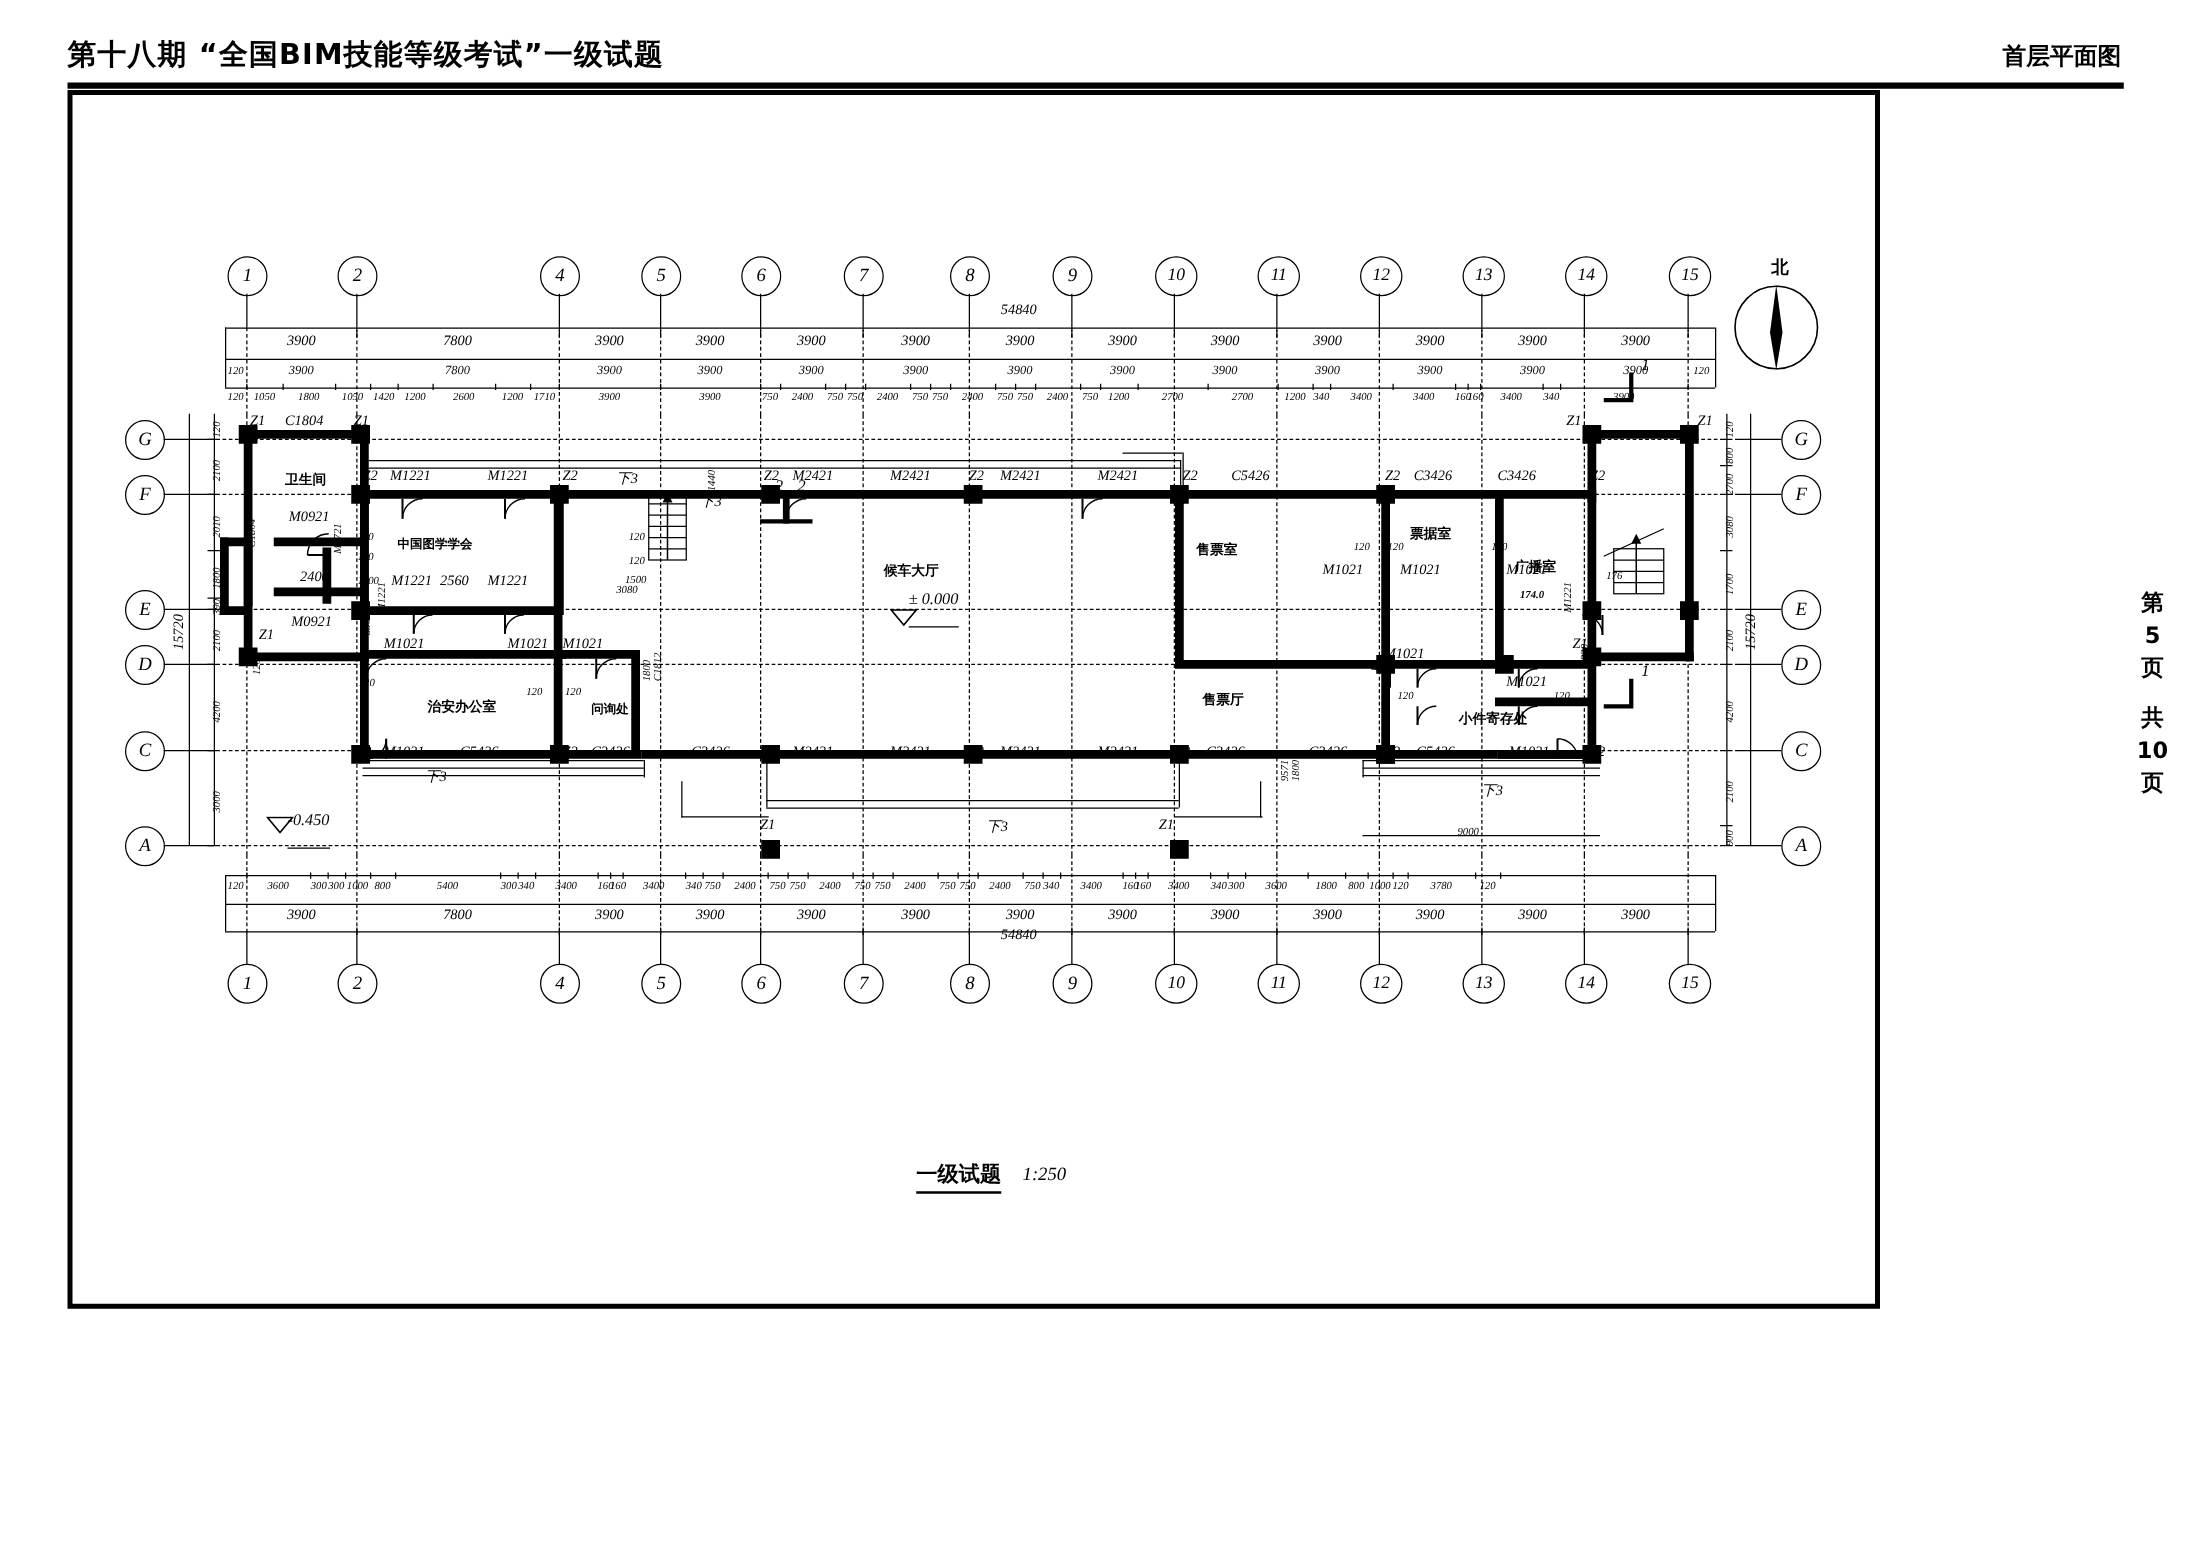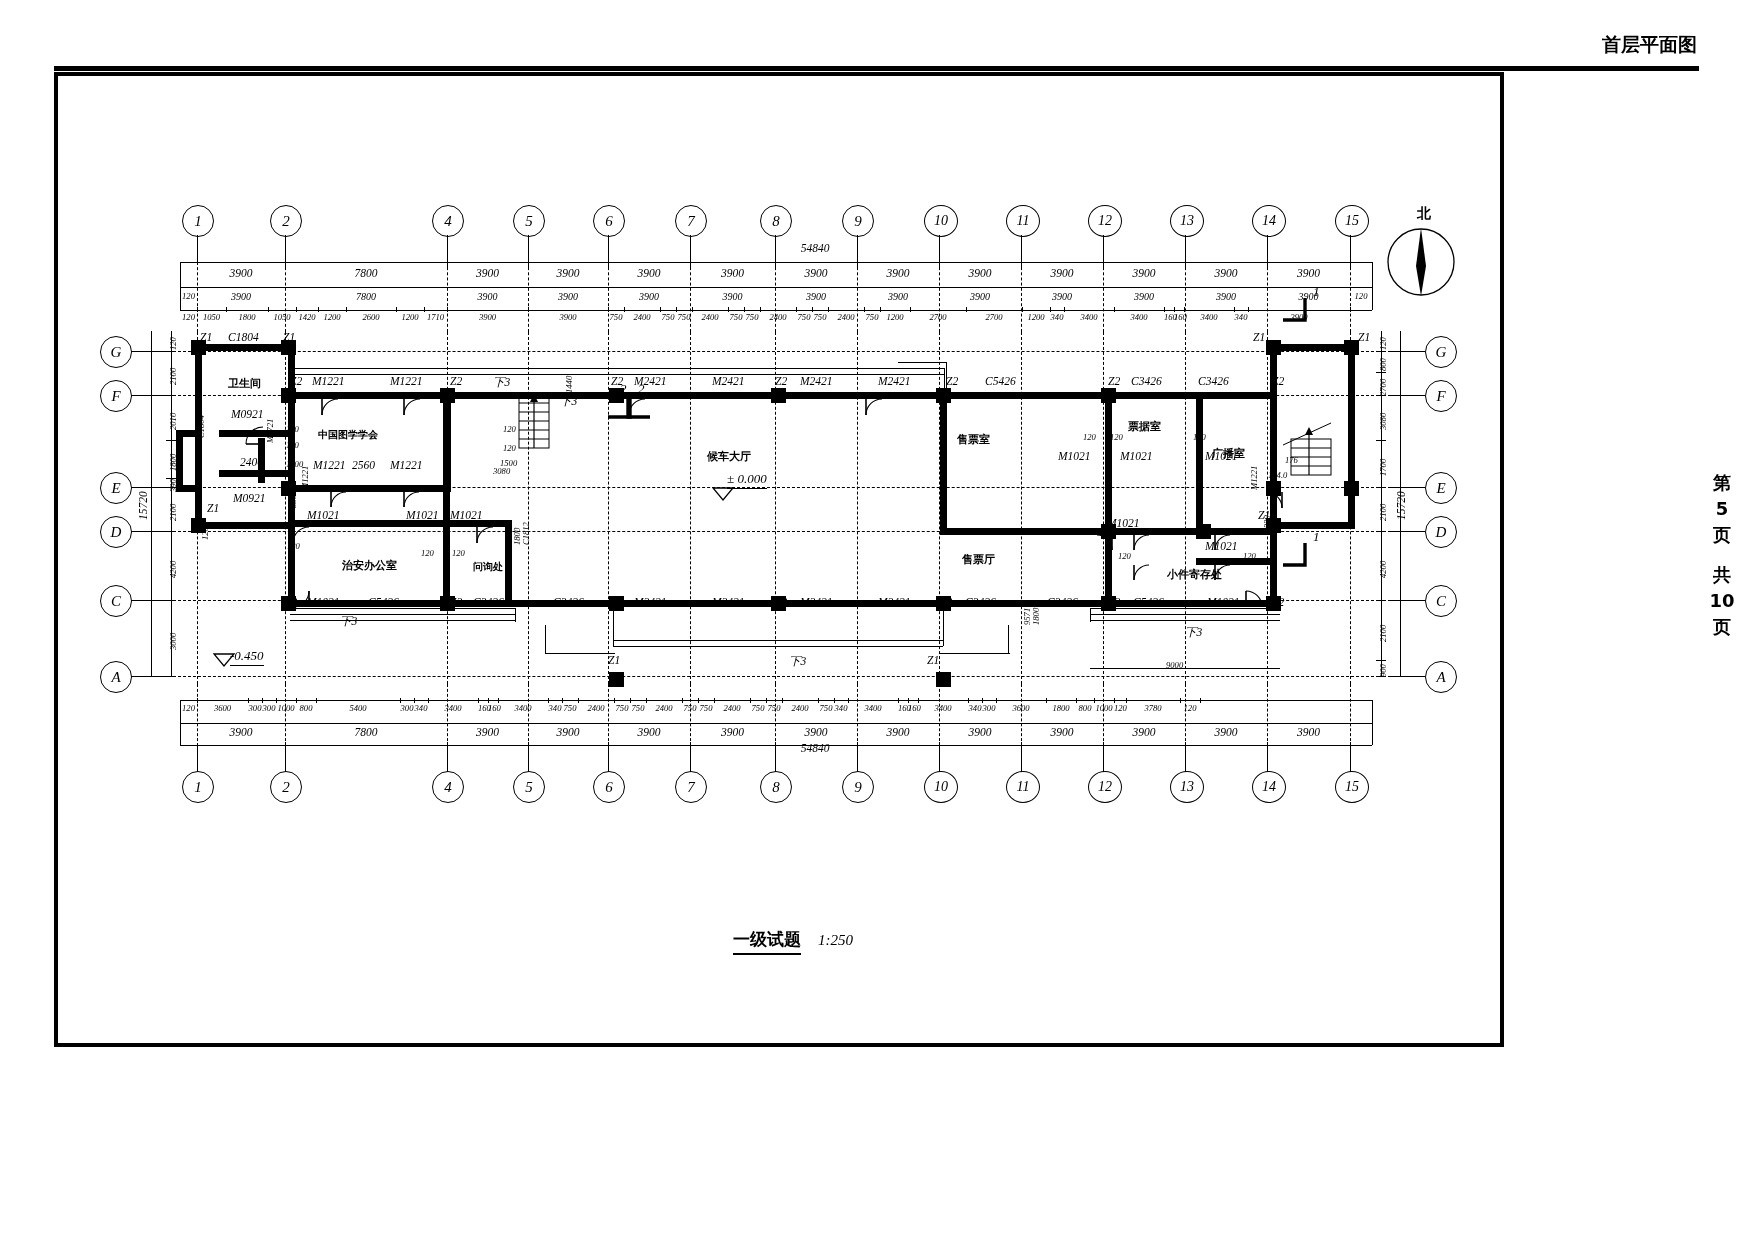--- a/index.html
+++ b/index.html
@@ -42,34 +42,35 @@
         transform:rotate(-90deg);}
   .dimv.xs{font-size:8.6px;}
 
   .tag{position:absolute;font-family:"Liberation Serif",serif;font-style:italic;
        font-size:11.5px;white-space:nowrap;}
   .room{position:absolute;font-family:"DejaVu Sans",sans-serif;font-weight:bold;
         font-size:11px;white-space:nowrap;}
   .room.sm{font-size:10px;}
 
   .elev{position:absolute;font-family:"Liberation Serif",serif;font-style:italic;font-size:13px;
-        border-bottom:1.4px solid #000;padding-bottom:1px;white-space:nowrap;}
+        border-bottom:1.4px solid #000;padding-bottom:14px;white-space:nowrap;}
 
   .title-blk{position:absolute;font-family:"DejaVu Sans",sans-serif;font-weight:bold;
              font-size:17px;border-bottom:2px solid #000;padding-bottom:2px;}
   .title-scale{position:absolute;font-family:"Liberation Serif",serif;font-style:italic;font-size:15px;}
 
   .north-lbl{position:absolute;font-family:"DejaVu Sans",sans-serif;font-weight:bold;font-size:14px;}
   .ticks{position:absolute;background:#000;width:1px;height:6px;}
 </style>
 </head>
 <body>
 
 <div id="page">
 
+  <div class="hdr-left">第十八期 “全国BIM技能等级考试”一级试题</div>
   <div class="hdr-right">首层平面图</div>
   <div class="hdr-rule"></div>
 
   <div class="pageno">
     <div>第</div>
     <div>5</div>
     <div>页</div>
     <div style="height:14px"></div>
     <div>共</div>
     <div>10</div>
@@ -755,21 +756,21 @@
       <div class="dim xs" style="left:493px;top:466px;">3080</div>
       <div class="dim xs" style="left:1083px;top:432px;">120</div>
       <div class="dim xs" style="left:1110px;top:432px;">120</div>
       <div class="dim xs" style="left:1193px;top:432px;">120</div>
       <div class="dim xs" style="left:1243px;top:551px;">120</div>
       <div class="dim xs" style="left:1118px;top:551px;">120</div>
       <div class="dim xs" style="left:287px;top:541px;">120</div>
       <div class="dim xs" style="left:421px;top:548px;">120</div>
       <div class="dim xs" style="left:452px;top:548px;">120</div>
       <div class="dim xs" style="left:1285px;top:455px;">176</div>
-      <div class="dim xs" style="left:1268px;top:470px;">174.0</div>
+      <div class="dim xs" style="left:1216px;top:470px;font-weight:bold;">174.0</div>
       <div class="tag" style="left:560px;top:394px;">下3</div>
       <div class="tag" style="left:340px;top:614px;">下3</div>
       <div class="tag" style="left:1185px;top:625px;">下3</div>
       <div class="tag" style="left:789px;top:654px;">下3</div>
       <div class="dim xs" style="left:1166px;top:660px;">9000</div>
       <div class="dimv xs" style="left:196px;top:438px;">C1804</div>
       <div class="dimv xs" style="left:265px;top:443px;">M0721</div>
       <div class="dimv xs" style="left:300px;top:490px;">M1221</div>
       <div class="dimv xs" style="left:288px;top:508px;">330</div>
       <div class="dimv xs" style="left:564px;top:393px;">1440</div>

